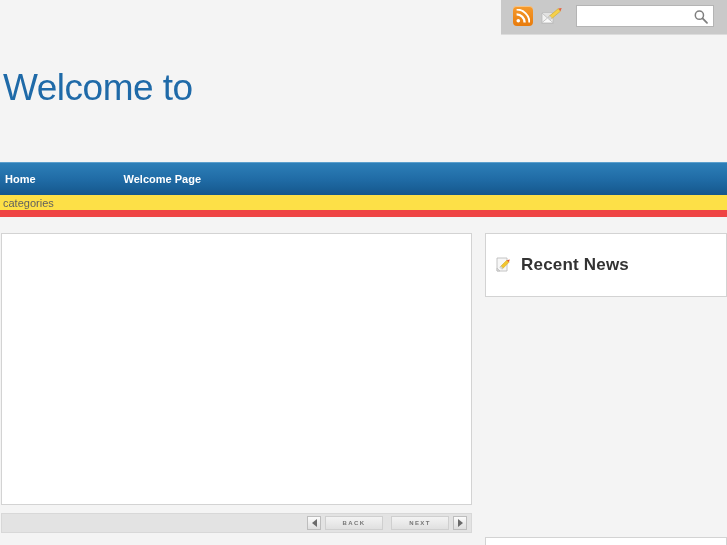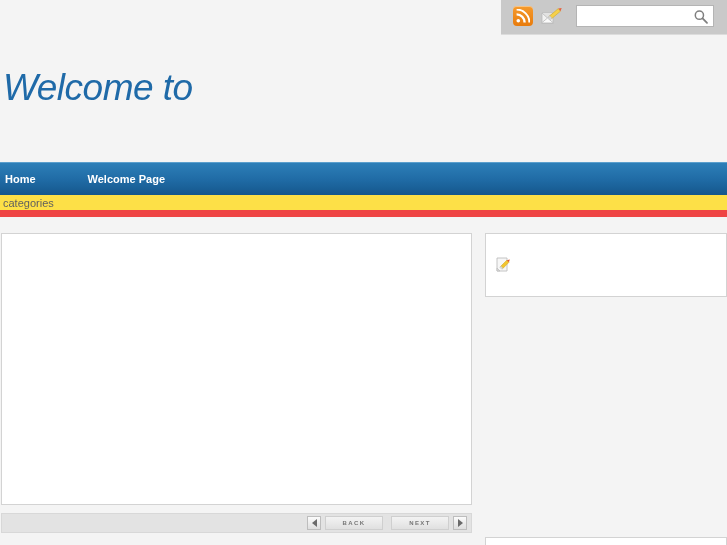--- a/index.html
+++ b/index.html
@@ -87,41 +87,41 @@
     width: 16px; height: 16px;
     cursor: pointer;
   }
 
   
   .site-title {
     position: absolute;
     left: 0px;
     top: 68px;
     width: 480px;
-    font-style: italic;
     font-size: 37px;
     line-height: 40px;
     color: #1f6aa8;
     letter-spacing: -0.5px;
     padding-left: 3px;
     box-sizing: border-box;
   }
 
   
   .navbar {
     position: absolute;
     left: 0;
     top: 162px;
     width: 727px;
     height: 33px;
     background: linear-gradient(180deg, #2d7fb8 0%, #1f6aa4 55%, #15578c 100%);
     border-top: 1px solid #5b9fcd;
     box-sizing: border-box;
     display: flex;
     align-items: center;
+    gap: 36px;
   }
   .nav-item {
     color: #ffffff;
     font-size: 11px;
     font-weight: bold;
     padding: 0 14px;
     cursor: pointer;
     white-space: nowrap;
   }
   .nav-item:first-child { padding-left: 5px; padding-right: 38px;}
@@ -326,15 +326,16 @@
     <svg width="18" height="18" viewBox="0 0 18 18">
       <path d="M2 2 L12 2 L12 15 L2 15 Z" fill="#f7f7f7" stroke="#bdbdbd" stroke-width="0.9"></path>
       <path d="M2 15 L2 12 L5 15 Z" fill="#d9d9d9" stroke="#bdbdbd" stroke-width="0.7"></path>
       <g transform="rotate(-45 10 8)">
         <rect x="5" y="6.6" width="9" height="3" fill="#f3c62e" stroke="#cda320" stroke-width="0.5"></rect>
         <path d="M14 6.6 L16.6 8.1 L14 9.6 Z" fill="#e2572c"></path>
         <rect x="4" y="6.6" width="1.6" height="3" fill="#dcdcdc" stroke="#b5b5b5" stroke-width="0.4"></rect>
       </g>
     </svg>
   </span>
+  <span class="widget-title">Recent News</span>
 </div>
 
 <div class="widget-bottom"></div>
 
 </body></html>

